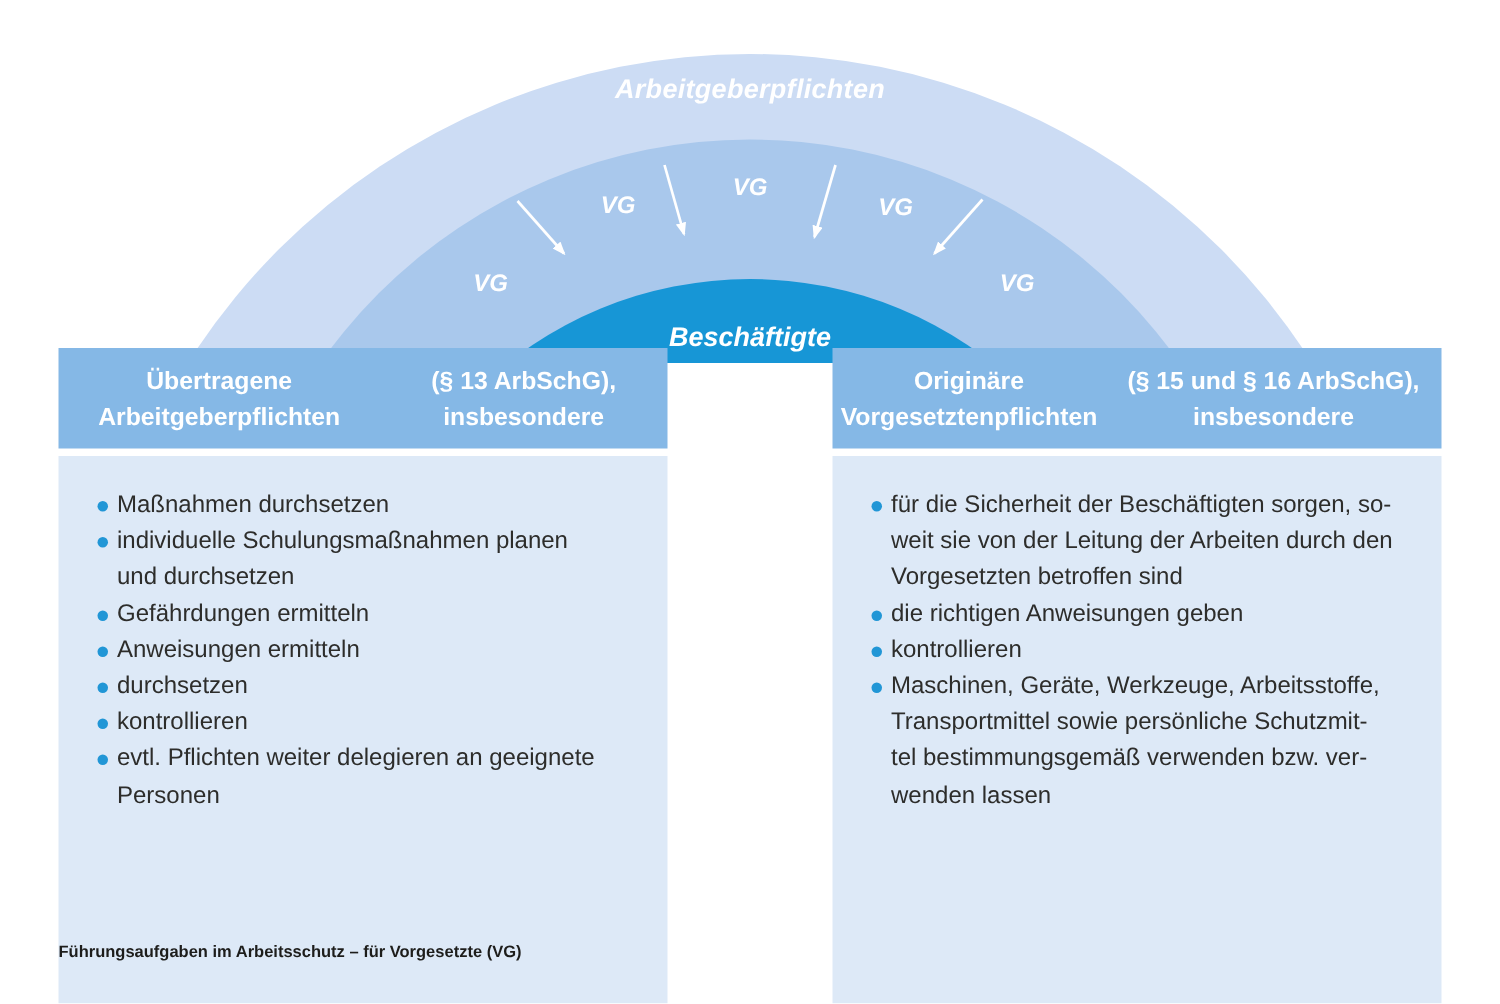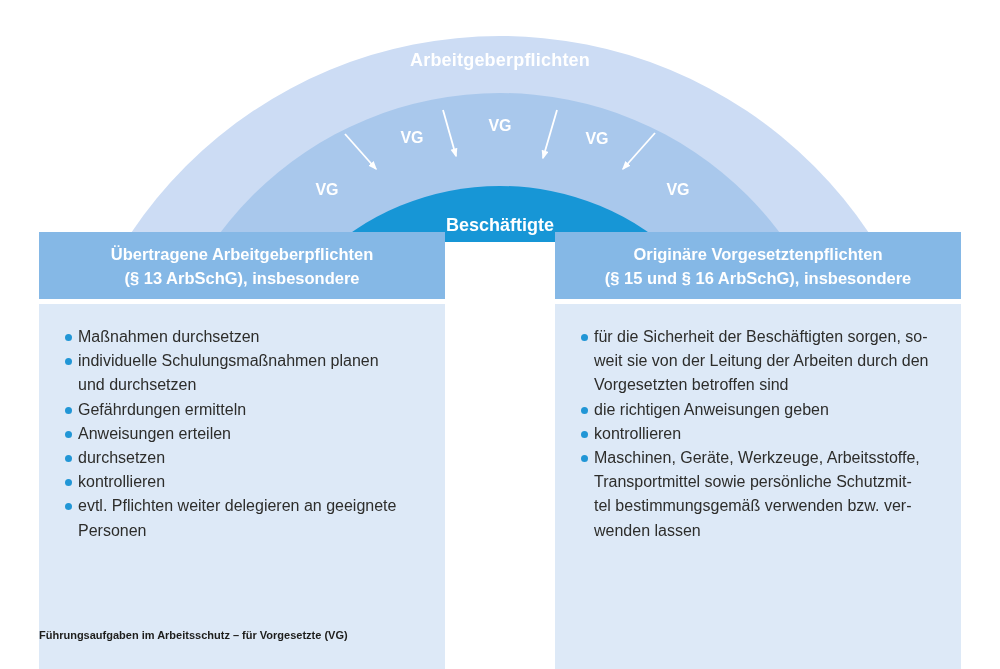--- a/index.html
+++ b/index.html
@@ -25,35 +25,36 @@
   .c-outer{fill:var(--arch-outer);}
   .c-middle{fill:var(--arch-middle);}
   .c-core{fill:var(--arch-core);}
   .arrow{stroke:#ffffff;stroke-width:1.8;fill:none;}
   .arch-label{
     position:absolute;
     transform:translate(-50%,-50%);
     color:var(--text-light);
     font-weight:bold;
     white-space:nowrap;
+    font-style:italic;
   }
   .top-label{font-size:18px;letter-spacing:.2px;}
   .center-label{font-size:18px;}
   .vg-label{font-size:16px;}
   .panel{position:absolute;top:232px;width:406px;}
   .panel-left{left:39px;}
   .panel-right{left:555px;}
   .panel-header{
     height:67px;
     background:var(--panel-header-bg);
     color:var(--text-light);
     font-weight:bold;
     font-size:16.5px;
     line-height:24px;
-    display:flex;flex-direction:column;
+    display:flex;flex-direction:row;
     align-items:center;justify-content:center;
     text-align:center;
     margin-bottom:5px;
   }
   .panel-body{
     height:400px;
     background:var(--panel-body-bg);
     padding:21px 14px 0 0;
     overflow:hidden;
   }
@@ -116,21 +117,21 @@
   <div class="panel panel-left">
     <div class="panel-header">
       <div>Übertragene Arbeitgeberpflichten</div>
       <div>(§ 13 ArbSchG), insbesondere</div>
     </div>
     <div class="panel-body">
       <ul>
           <li>Maßnahmen durchsetzen</li>
           <li>individuelle Schulungsmaßnahmen planen<br>und durchsetzen</li>
           <li>Gefährdungen ermitteln</li>
-          <li>Anweisungen erteilen</li>
+          <li>Anweisungen ermitteln</li>
           <li>durchsetzen</li>
           <li>kontrollieren</li>
           <li>evtl. Pflichten weiter delegieren an geeignete<br>Personen</li>
         </ul>
     </div>
   </div>
 
   <div class="panel panel-right">
     <div class="panel-header">
       <div>Originäre Vorgesetztenpflichten</div>

